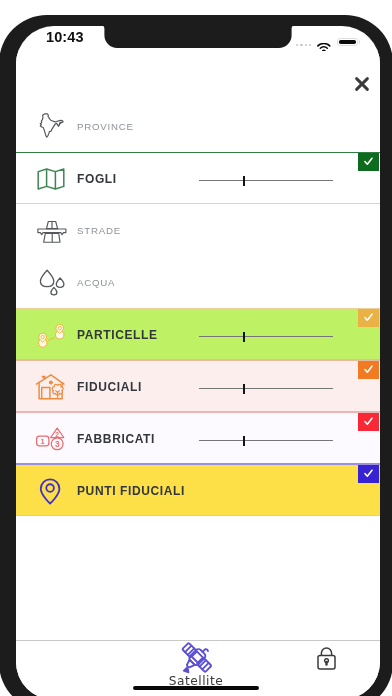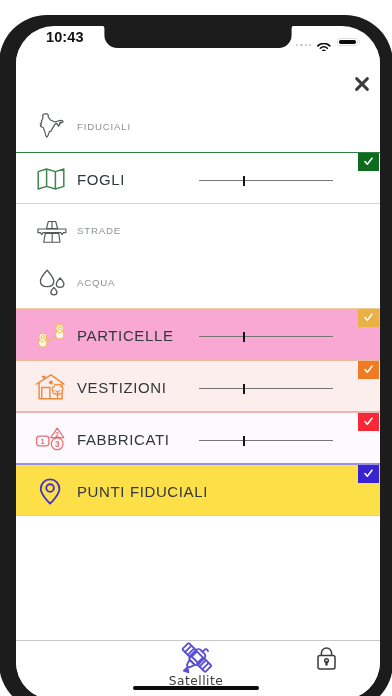--- a/index.html
+++ b/index.html
@@ -21,21 +21,21 @@
   .batt i{position:absolute;left:1.1px;top:1.1px;right:1.1px;bottom:1.1px;background:#0b0b0b;border-radius:1.7px;display:block;}
   .battcap{position:absolute;left:342.6px;top:14.6px;width:1.5px;height:3.5px;background:#dedede;border-radius:0 1.1px 1.1px 0;}
 
   .topbar{position:absolute;left:0;top:24px;width:364px;height:49px;background:#fff;}
   .closebtn{position:absolute;left:337px;top:25px;width:18px;height:18px;cursor:pointer;}
 
   .list{position:absolute;left:0;top:74.5px;width:364px;}
   .row{position:relative;height:52px;width:364px;}
   .rowicon{position:absolute;left:19px;top:0;width:32px;height:52px;display:flex;align-items:center;justify-content:center;}
   .rowicon svg{display:block;}
-  .rowlabel{position:absolute;left:61px;top:0;height:52px;display:flex;align-items:center;font-size:15px;font-weight:normal;letter-spacing:.62px;color:#32373c;}
+  .rowlabel{position:absolute;left:61px;top:0;height:52px;display:flex;align-items:center;font-size:12px;font-weight:bold;letter-spacing:.62px;color:#32373c;}
   .rowlabel.dim{color:#8d9197;font-weight:normal;letter-spacing:.78px;font-size:9.7px;}
   .slider{position:absolute;left:182.5px;top:26.8px;width:134.5px;height:1.6px;background:#757575;}
   .knob{position:absolute;left:44px;top:-4.2px;width:2.8px;height:10px;background:#141414;}
   .badge{position:absolute;right:1px;top:0;width:21px;height:17.5px;display:flex;align-items:center;justify-content:center;}
   .badge svg{display:block;}
 
   .tabbar{position:absolute;left:0;top:614px;width:364px;height:60px;background:#fff;border-top:1.4px solid #c9c9c9;}
   .tab{position:absolute;top:0;width:110px;height:60px;}
   .tabicon{position:absolute;left:0;top:5px;width:110px;height:26px;display:flex;align-items:center;justify-content:center;}
   .tabicon svg{display:block;}
@@ -80,21 +80,21 @@
    </div>
   </div>
   <div class="list" id="list">
         <div class="row" style="background: rgb(255, 255, 255);">
           <div class="rowicon">
             <svg width="28" height="28" viewBox="0 0 28 28">
               <path d="M6.14 2.71 L7.79 1.79 L10.43 1.79 L11.36 3.21 L11.0 4.43 L11.86 5.71 L13.5 8.0 L16.36 9.29 L18.86 9.79 L20.29 9.29 L21.71 8.86 L23.5 8.43 L25.29 8.71 L26.14 9.64 L24.57 10.71 L22.79 10.86 L22.43 12.5 L21.57 14.29 L20.43 12.71 L19.71 11.29 L18.14 12.14 L14.93 17.14 L14.0 19.14 L12.43 19.64 L11.86 21.43 L11.0 23.57 L9.71 25.14 L8.71 23.21 L7.79 19.86 L6.86 17.14 L6.14 15.36 L4.71 15.0 L3.29 14.0 L4.43 12.71 L3.14 11.64 L4.71 10.57 L4.43 8.93 L5.43 7.71 L6.0 5.14 L5.57 3.43 Z" fill="none" stroke="#55585c" stroke-width="1.2" stroke-linejoin="round"></path>
               <path d="M22.79 10.86 L24.9 9.9 L21.7 13.9 Z" fill="#55585c" stroke="#55585c" stroke-width="0.4" stroke-linejoin="round"></path>
             </svg>
           </div>
-          <div class="rowlabel dim">FIDUCIALI</div>
+          <div class="rowlabel dim">PROVINCE</div>
         </div>
         <div class="row" style="background: rgb(255, 255, 255); border-top: 1px solid rgb(47, 125, 65); border-bottom: 1px solid rgb(201, 220, 207);">
           <div class="rowicon">
             <svg width="28" height="24" viewBox="0 0 28 24">
               <path d="M1.2 4.6 L9.6 2.0 L18.4 4.6 L26.8 2.0 L26.8 19.4 L18.4 22.0 L9.6 19.4 L1.2 22.0 Z" fill="none" stroke="#3e8450" stroke-width="1.5" stroke-linejoin="round"></path>
               <path d="M9.6 2.0 L9.6 19.4 M18.4 4.6 L18.4 22.0" fill="none" stroke="#3e8450" stroke-width="1.5"></path>
             </svg>
           </div>
           <div class="rowlabel">FOGLI</div>
           <div class="slider">
@@ -120,21 +120,21 @@
         <div class="row" style="background: rgb(255, 255, 255);">
           <div class="rowicon">
             <svg width="28" height="28" viewBox="0 0 28 28">
               <path d="M10.1 2.3 C10.1 2.3 3.4 9.6 3.4 13.2 C3.4 16.9 6.4 18.6 10.1 18.6 C13.8 18.6 16.8 16.9 16.8 13.2 C16.8 9.6 10.1 2.3 10.1 2.3 Z" fill="none" stroke="#55585c" stroke-width="1.3" stroke-linejoin="round"></path>
               <path d="M23.1 10.0 C23.1 10.0 19.3 14.1 19.3 16.1 C19.3 18.2 21.0 19.4 23.1 19.4 C25.2 19.4 26.9 18.2 26.9 16.1 C26.9 14.1 23.1 10.0 23.1 10.0 Z" fill="none" stroke="#55585c" stroke-width="1.3" stroke-linejoin="round"></path>
               <path d="M16.9 19.4 C16.9 19.4 13.9 22.7 13.9 24.3 C13.9 25.9 15.3 26.9 16.9 26.9 C18.5 26.9 19.9 25.9 19.9 24.3 C19.9 22.7 16.9 19.4 16.9 19.4 Z" fill="none" stroke="#55585c" stroke-width="1.3" stroke-linejoin="round"></path>
             </svg>
           </div>
           <div class="rowlabel dim">ACQUA</div>
         </div>
-        <div class="row" style="background: #f9a8d4; border-top: 1px solid rgb(238, 207, 154); border-bottom: 1px solid rgb(234, 185, 160);">
+        <div class="row" style="background: #bef264; border-top: 1px solid rgb(238, 207, 154); border-bottom: 1px solid rgb(234, 185, 160);">
           <div class="rowicon">
             <svg width="30" height="30" viewBox="0 0 30 30">
               <path d="M11.9 20.7 L19.1 17.2" stroke="#f0b63e" stroke-width="1.0" fill="none"></path>
               <circle cx="6.7" cy="23.0" r="4.2" fill="#FFF9EF" stroke="#f0b63e" stroke-width="1.0"></circle>
               <path d="M6.7 13.2 a3.9 3.9 0 0 1 3.9 3.9 c0 2.1 -3.9 5.1 -3.9 5.1 c0 0 -3.9 -3.0 -3.9 -5.1 a3.9 3.9 0 0 1 3.9 -3.9 Z" fill="#FFF9EF" stroke="#f0b63e" stroke-width="1.0"></path>
               <circle cx="6.7" cy="17.1" r="1.65" fill="none" stroke="#f0b63e" stroke-width="1.0"></circle>
               <circle cx="23.7" cy="14.8" r="4.2" fill="#FFF9EF" stroke="#f0b63e" stroke-width="1.0"></circle>
               <path d="M23.7 4.3 a3.9 3.9 0 0 1 3.9 3.9 c0 2.1 -3.9 5.1 -3.9 5.1 c0 0 -3.9 -3.0 -3.9 -5.1 a3.9 3.9 0 0 1 3.9 -3.9 Z" fill="#FFF9EF" stroke="#f0b63e" stroke-width="1.0"></path>
               <circle cx="23.7" cy="8.2" r="1.65" fill="none" stroke="#f0b63e" stroke-width="1.0"></circle>
             </svg>
@@ -154,21 +154,21 @@
             <svg width="32" height="32" viewBox="0 0 32 32">
               <path d="M1.4 13.1 L15.9 3.9 L29.0 13.1" fill="none" stroke="#f08a3c" stroke-width="1.45" stroke-linejoin="round" stroke-linecap="round"></path>
               <path d="M7.2 5.4 L9.9 5.4 L9.9 7.9 Z" fill="#f08a3c" stroke="#f08a3c" stroke-width="1.3" stroke-linejoin="round"></path>
               <path d="M4.1 11.1 L4.1 27.8 L27.1 27.8 L27.1 11.1" fill="none" stroke="#f08a3c" stroke-width="1.45" stroke-linejoin="round"></path>
               <path d="M6.7 27.8 L6.7 16.4 L14.9 16.4 L14.9 27.8" fill="none" stroke="#f08a3c" stroke-width="1.45" stroke-linejoin="round"></path>
               <circle cx="15.9" cy="11.5" r="2.0" fill="#f08a3c"></circle>
               <path d="M22.60 14.40 A1.5 1.5 0 0 1 25.88 15.98 A1.5 1.5 0 0 1 26.69 19.53 A1.5 1.5 0 0 1 24.42 22.38 A1.5 1.5 0 0 1 20.78 22.38 A1.5 1.5 0 0 1 18.51 19.53 A1.5 1.5 0 0 1 19.32 15.98 A1.5 1.5 0 0 1 22.60 14.40 Z" fill="#FDEEEE" stroke="#f08a3c" stroke-width="1.2" stroke-linejoin="round"></path>
               <path d="M22.6 20.2 L22.6 27.8 M22.6 21.7 L20.5 19.4 M22.6 21.7 L24.7 19.4" fill="none" stroke="#f08a3c" stroke-width="1.1"></path>
             </svg>
           </div>
-          <div class="rowlabel">VESTIZIONI</div>
+          <div class="rowlabel">FIDUCIALI</div>
           <div class="slider">
             <div class="knob"></div>
           </div>
           <div class="badge" style="background:#f07b22">
             <svg width="11" height="11" viewBox="0 0 11 11">
               <path d="M1.9 5.6 L4.3 8.3 L9.0 2.2" fill="none" stroke="#fff" stroke-width="1.55" stroke-linecap="round" stroke-linejoin="round"></path>
             </svg>
           </div>
         </div>
         <div class="row" style="background: rgb(253, 250, 255); border-top: 1px solid rgb(238, 179, 179); border-bottom: 1px solid rgb(155, 143, 224);">

